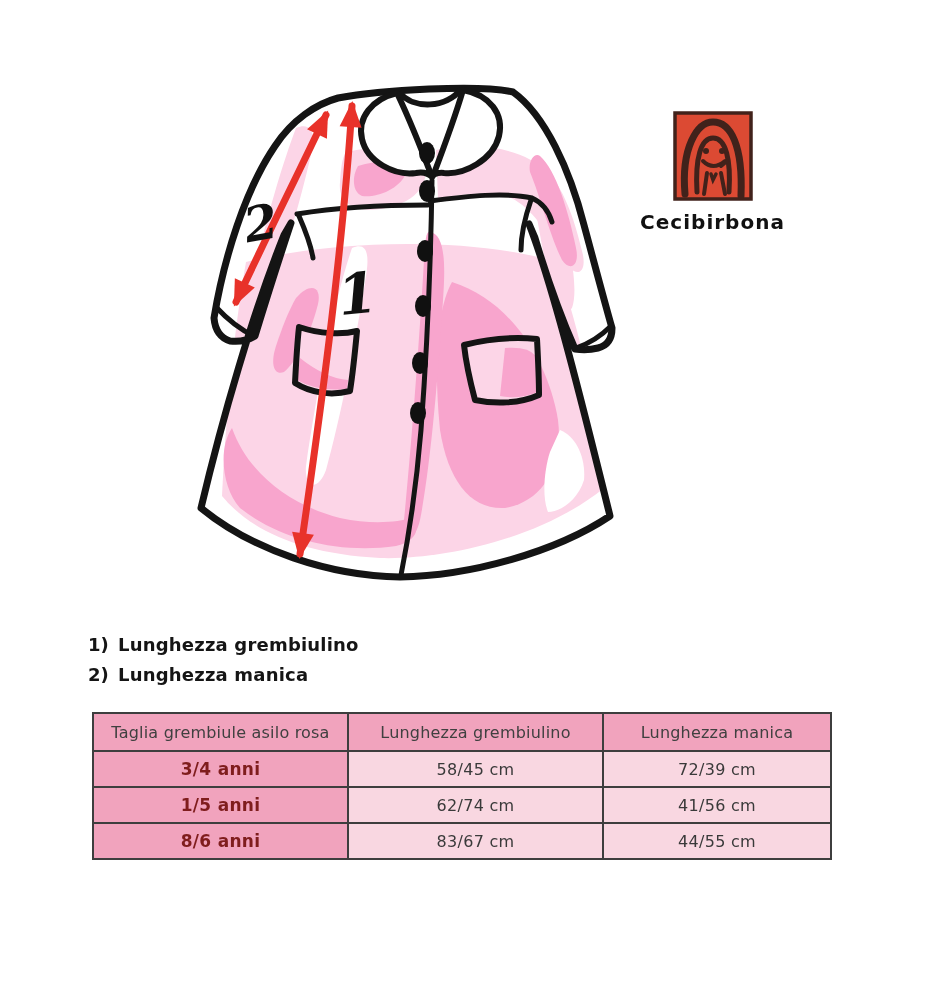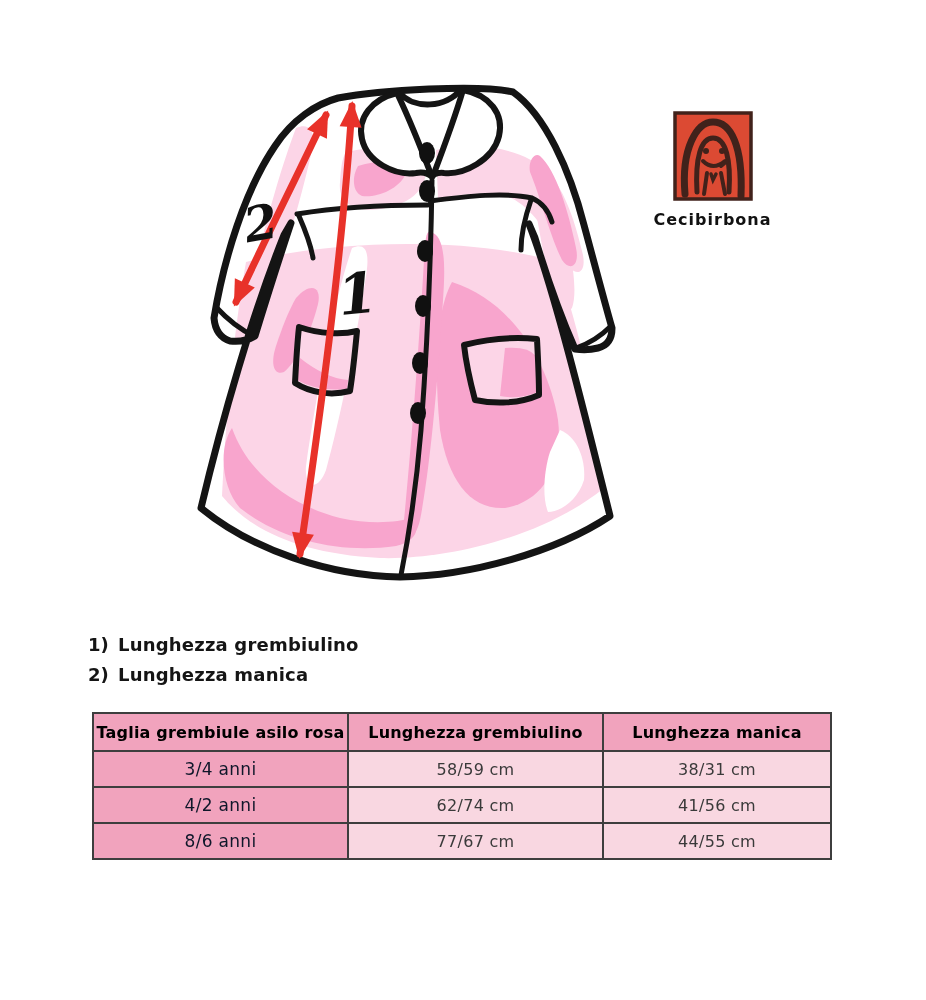--- a/index.html
+++ b/index.html
@@ -4,36 +4,36 @@
 <style>
   html,body{margin:0;padding:0;background:#ffffff;}
   .canvas{position:relative;width:926px;height:1000px;background:#fff;overflow:hidden;
           font-family:"DejaVu Sans", sans-serif;color:#1c1c1c;}
   svg{display:block;}
   .dress-svg{position:absolute;left:0;top:0;}
 
   
   .logo-wrap{position:absolute;left:630px;top:110px;width:165px;text-align:center;}
   .logo-box{margin:0 auto;width:82px;height:92px;}
-  .logo-caption{margin-top:8px;font-size:16px;font-weight:600;letter-spacing:1px;color:#111;}
+  .logo-caption{margin-top:8px;font-size:20px;font-weight:600;letter-spacing:1px;color:#111;}
 
   
   .legend{position:absolute;left:88px;top:634px;}
   .legend-row{display:flex;align-items:baseline;height:30px;font-size:18px;font-weight:700;color:#151515;}
   .legend-num{width:30px;}
   .legend-label{letter-spacing:.2px;}
 
   
   .table-wrap{position:absolute;left:92px;top:712px;}
   table.size{border-collapse:collapse;table-layout:fixed;width:738px;}
   table.size col.c1{width:255px;} table.size col.c2{width:255px;} table.size col.c3{width:228px;}
   table.size th, table.size td{border:2px solid #3e3e3e;text-align:center;vertical-align:middle;padding:0;}
-  table.size th{height:36px;background:#f1a3bd;font-size:16px;font-weight:700;color:#000000;letter-spacing:.2px;}
+  table.size th{height:36px;background:#f1a3bd;font-size:16px;font-weight:400;color:#404040;letter-spacing:.2px;}
   table.size td{height:34px;background:#f9d7e1;font-size:16px;font-weight:400;color:#3a3a3a;letter-spacing:.3px;}
-  table.size td.size-col{background:#f1a3bd;font-size:17px;font-weight:400;color:#0f172a;margin-top:16px;}
+  table.size td.size-col{background:#f1a3bd;font-size:17px;font-weight:700;color:#7f1d1d;margin-top:16px;}
 </style>
 </head>
 <body>
 
 <div class="canvas">
 
   <svg class="dress-svg" width="926" height="1000" viewBox="0 0 926 1000" aria-hidden="true">
     <defs>
       <marker id="ah" viewBox="0 0 30 30" refX="23" refY="15" markerWidth="30" markerHeight="30" markerUnits="userSpaceOnUse" orient="auto-start-reverse">
         <path d="M2,4 L28,15 L2,26 Z" fill="#e8322a"></path>
@@ -174,30 +174,30 @@
       <thead>
         <tr>
           <th>Taglia grembiule asilo rosa</th>
           <th>Lunghezza grembiulino</th>
           <th>Lunghezza manica</th>
         </tr>
       </thead>
       <tbody>
         <tr>
           <td class="size-col">3/4 anni</td>
-          <td>58/59 cm</td>
-          <td>38/31 cm</td>
-        </tr>
-        <tr>
-          <td class="size-col">4/2 anni</td>
+          <td>58/45 cm</td>
+          <td>72/39 cm</td>
+        </tr>
+        <tr>
+          <td class="size-col">1/5 anni</td>
           <td>62/74 cm</td>
           <td>41/56 cm</td>
         </tr>
         <tr>
           <td class="size-col">8/6 anni</td>
-          <td>77/67 cm</td>
+          <td>83/67 cm</td>
           <td>44/55 cm</td>
         </tr>
       </tbody>
     </table>
   </div>
 
 </div>
 
 </body></html>

